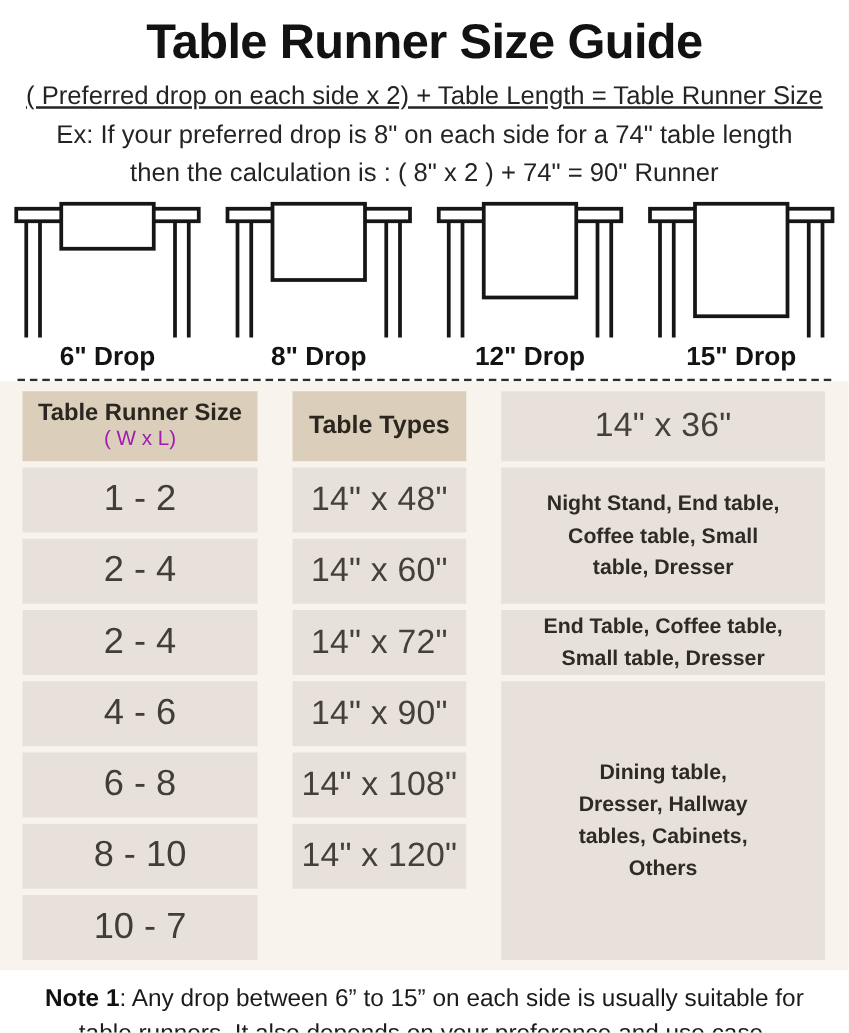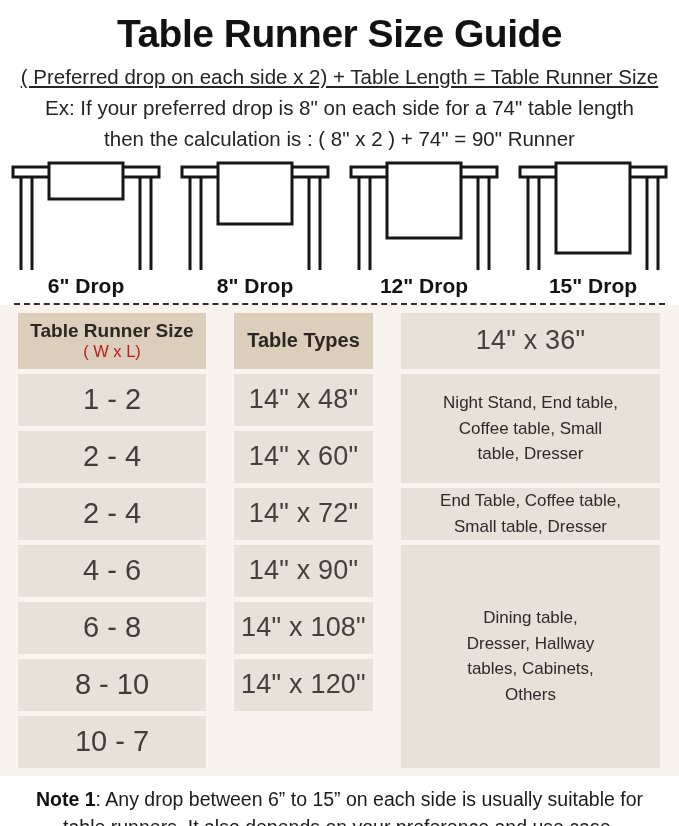--- a/index.html
+++ b/index.html
@@ -69,35 +69,35 @@
   }
   .hcell {
     background: #dbceba;
     display: flex;
     flex-direction: column;
     justify-content: center;
     color: #2b2620;
     text-align: center;
   }
   .hcell .h-main { font-size: 19px; font-weight: 700; line-height: 1.15; }
-  .hcell .h-sub  { font-size: 16.5px; font-weight: 400; color: #b91c1c; }
+  .hcell .h-sub  { font-size: 16.5px; font-weight: 400; color: #a21caf; }
   .hcell.seats-h .h-main { font-size: 21px; }
   .hcell.types-h .h-main { font-size: 20px; }
   .cell {
     background: #e8e1da;
     display: flex;
     align-items: center;
     justify-content: center;
     text-align: center;
   }
   .cell.size-c  { font-size: 27px; font-weight: 400; color: #44403c; letter-spacing: 0.2px; }
   .cell.seats-c { font-size: 29px; font-weight: 400; color: #413d39; }
   .cell.types-c {
     font-size: 17px;
-    font-weight: 400;
+    font-weight: 700;
     color: #2e2a26;
     line-height: 1.5;
     white-space: pre-line;
     padding: 2px 8px;
   }
   .col3 { grid-column: 3; }
   .span2 { grid-row: 2 / span 2; }
   .row4  { grid-row: 4; }
   .span4 { grid-row: 5 / span 4; }
 

